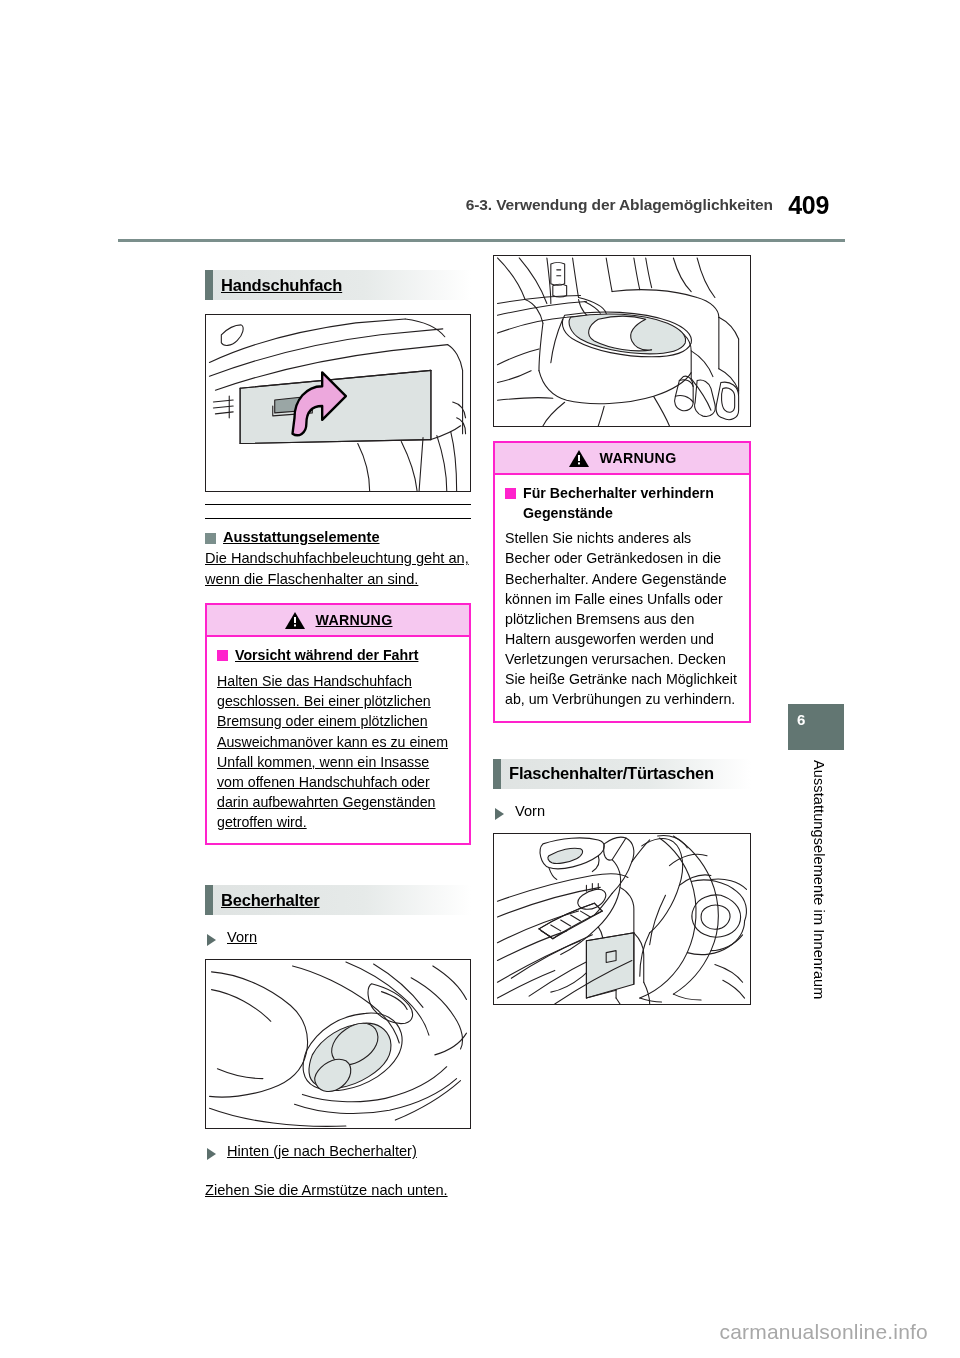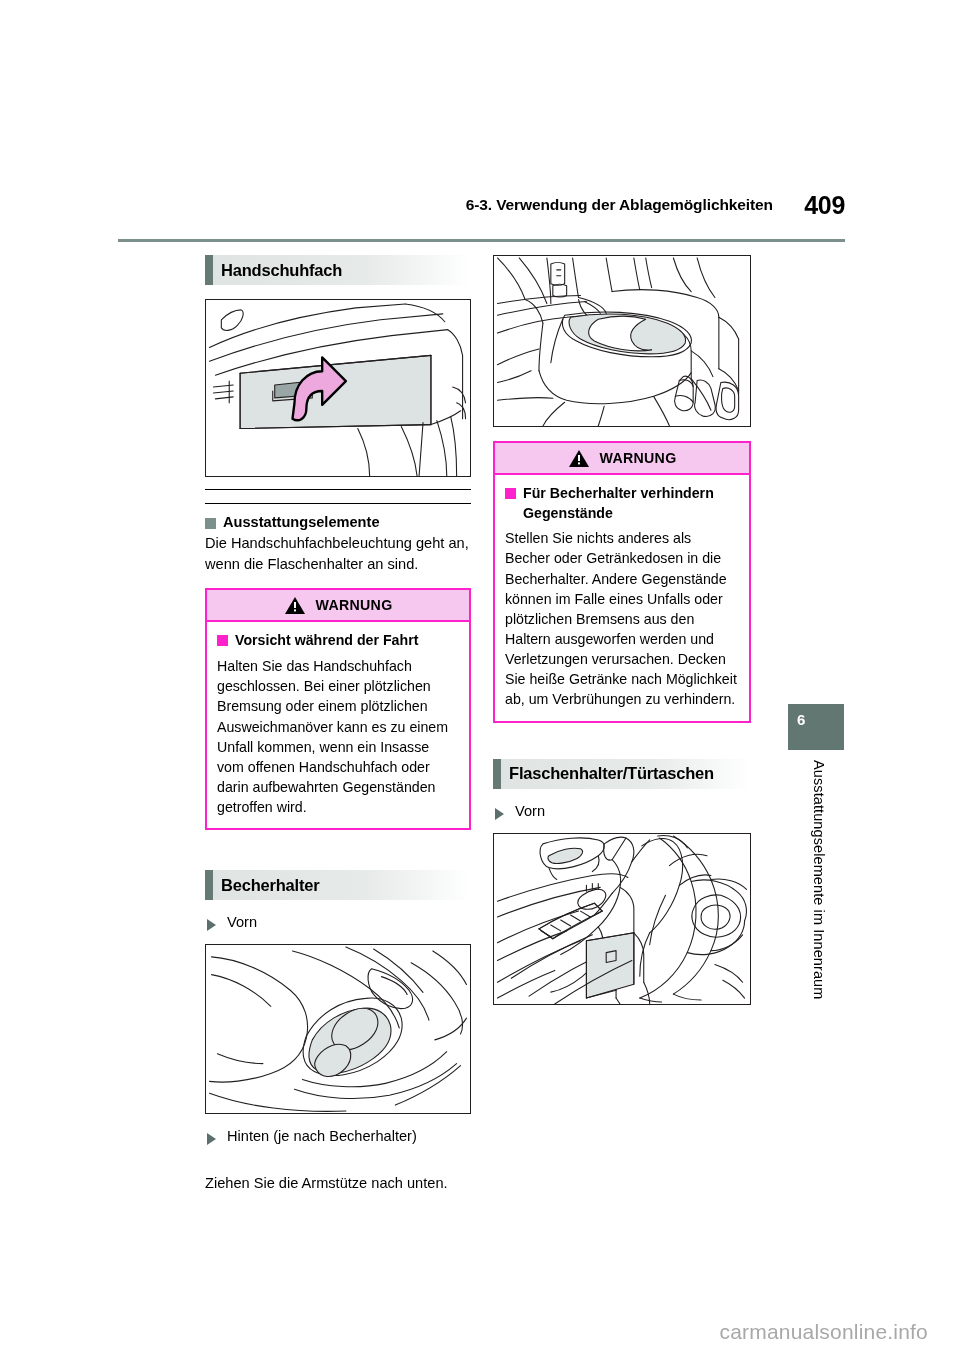--- a/index.html
+++ b/index.html
@@ -26,27 +26,27 @@
     top: 196px;
     width: 727px;
     height: 34px;
   }
   .header-title {
     position: absolute;
     right: 72px;
     top: 0;
     font-size: 15.5px;
     font-weight: bold;
-    color: #000000;
+    color: #404040;
     letter-spacing: -0.1px;
     white-space: nowrap;
   }
   .header-pageno {
     position: absolute;
-    right: 0;
+    right: 16px;
     top: -5px;
     font-size: 25px;
     font-weight: bold;
     color: #000000;
     letter-spacing: -0.3px;
   }
   .header-rule {
     position: absolute;
     left: 118px;
     top: 239px;
@@ -83,22 +83,23 @@
     writing-mode: vertical-rl;
     text-orientation: mixed;
     letter-spacing: 0.1px;
     white-space: nowrap;
   }
 
   
   .col-left {
     position: absolute;
     left: 205px;
-    top: 255px;
+    top: 270px;
     width: 266px;
+    text-decoration: underline;
   }
   .col-right {
     position: absolute;
     left: 493px;
     top: 255px;
     width: 258px;
   }
 
   
   .sec-head {
@@ -374,21 +375,21 @@
           <path d="M10 110 C24 116 40 120 56 120"></path>
         </g>
       </svg>
     </div>
 
     <div class="tri-item" style="margin-top:14px;">
       <div class="tri"></div>
       <div class="lbl">Hinten (je nach Becherhalter)</div>
     </div>
 
-    <p class="body-text" style="margin-top:28px;">Ziehen Sie die Armstütze nach unten.</p>
+    <p class="body-text" style="margin-top:20px;">Ziehen Sie die Armstütze nach unten.</p>
   </div>
 
   <div class="col-right">
 
     <div class="illus" style="height:172px;">
       <svg viewBox="0 0 256 172" xmlns="http://www.w3.org/2000/svg">
         <g fill="none" stroke="#231f20" stroke-width="1.1" stroke-linecap="round" stroke-linejoin="round">
           <path d="M2 2 C14 14 24 28 30 44"></path>
           <path d="M24 2 C36 16 46 32 52 48"></path>
           <path d="M2 48 C26 44 56 40 86 40"></path>

